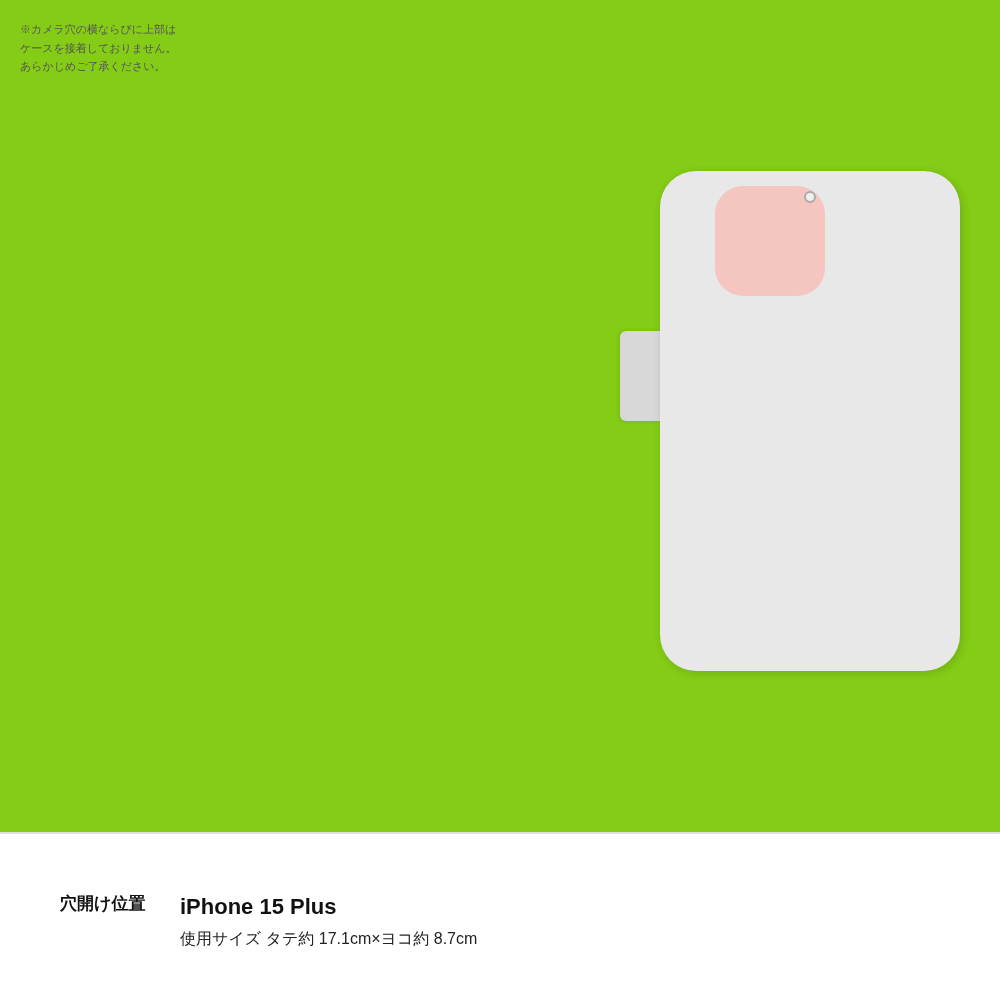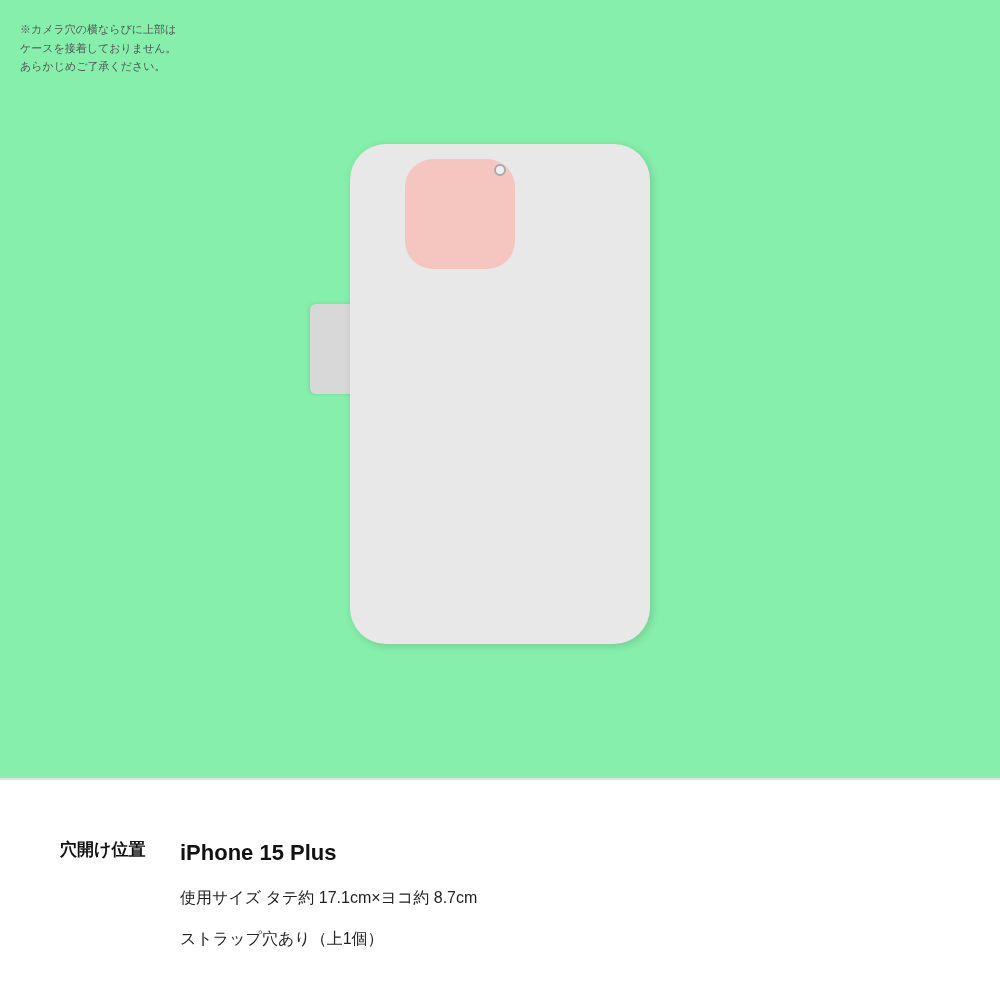--- a/index.html
+++ b/index.html
@@ -27,23 +27,23 @@
       align-items: center;
       justify-content: flex-start;
     }
 
     
     .case-image-area {
       width: 100%;
       flex: 1;
       display: flex;
       align-items: center;
-      justify-content: center;
-      position: relative;
-      background: #86efac;
+      justify-content: flex-end;
+      position: relative;
+      background: #84cc16;
       min-height: 600px;
     }
 
     
     .case-wrapper {
       position: relative;
       width: 380px;
       height: 520px;
       margin-top: 30px;
     }
@@ -128,21 +128,21 @@
       color: #111111;
       min-width: 120px;
       padding-right: 20px;
       white-space: nowrap;
       flex-shrink: 0;
     }
 
     .info-content {
       display: flex;
       flex-direction: column;
-      gap: 16px;
+      gap: 4px;
     }
 
     .info-device-name {
       font-size: 22px;
       font-weight: 600;
       color: #111111;
       line-height: 1.4;
     }
 
     .info-detail-line {
@@ -193,19 +193,18 @@
       <div class="info-label">穴開け位置</div>
 
       <div class="info-content">
 
         <div class="info-device-name">iPhone 15 Plus</div>
 
 
         <span class="info-detail-line">使用サイズ タテ約 17.1cm×ヨコ約 8.7cm</span>
 
 
-        <span class="info-detail-line">ストラップ穴あり（上1個）</span>
 
       </div>
     </div>
   </div>
 
 </div>
 
 </body></html>

